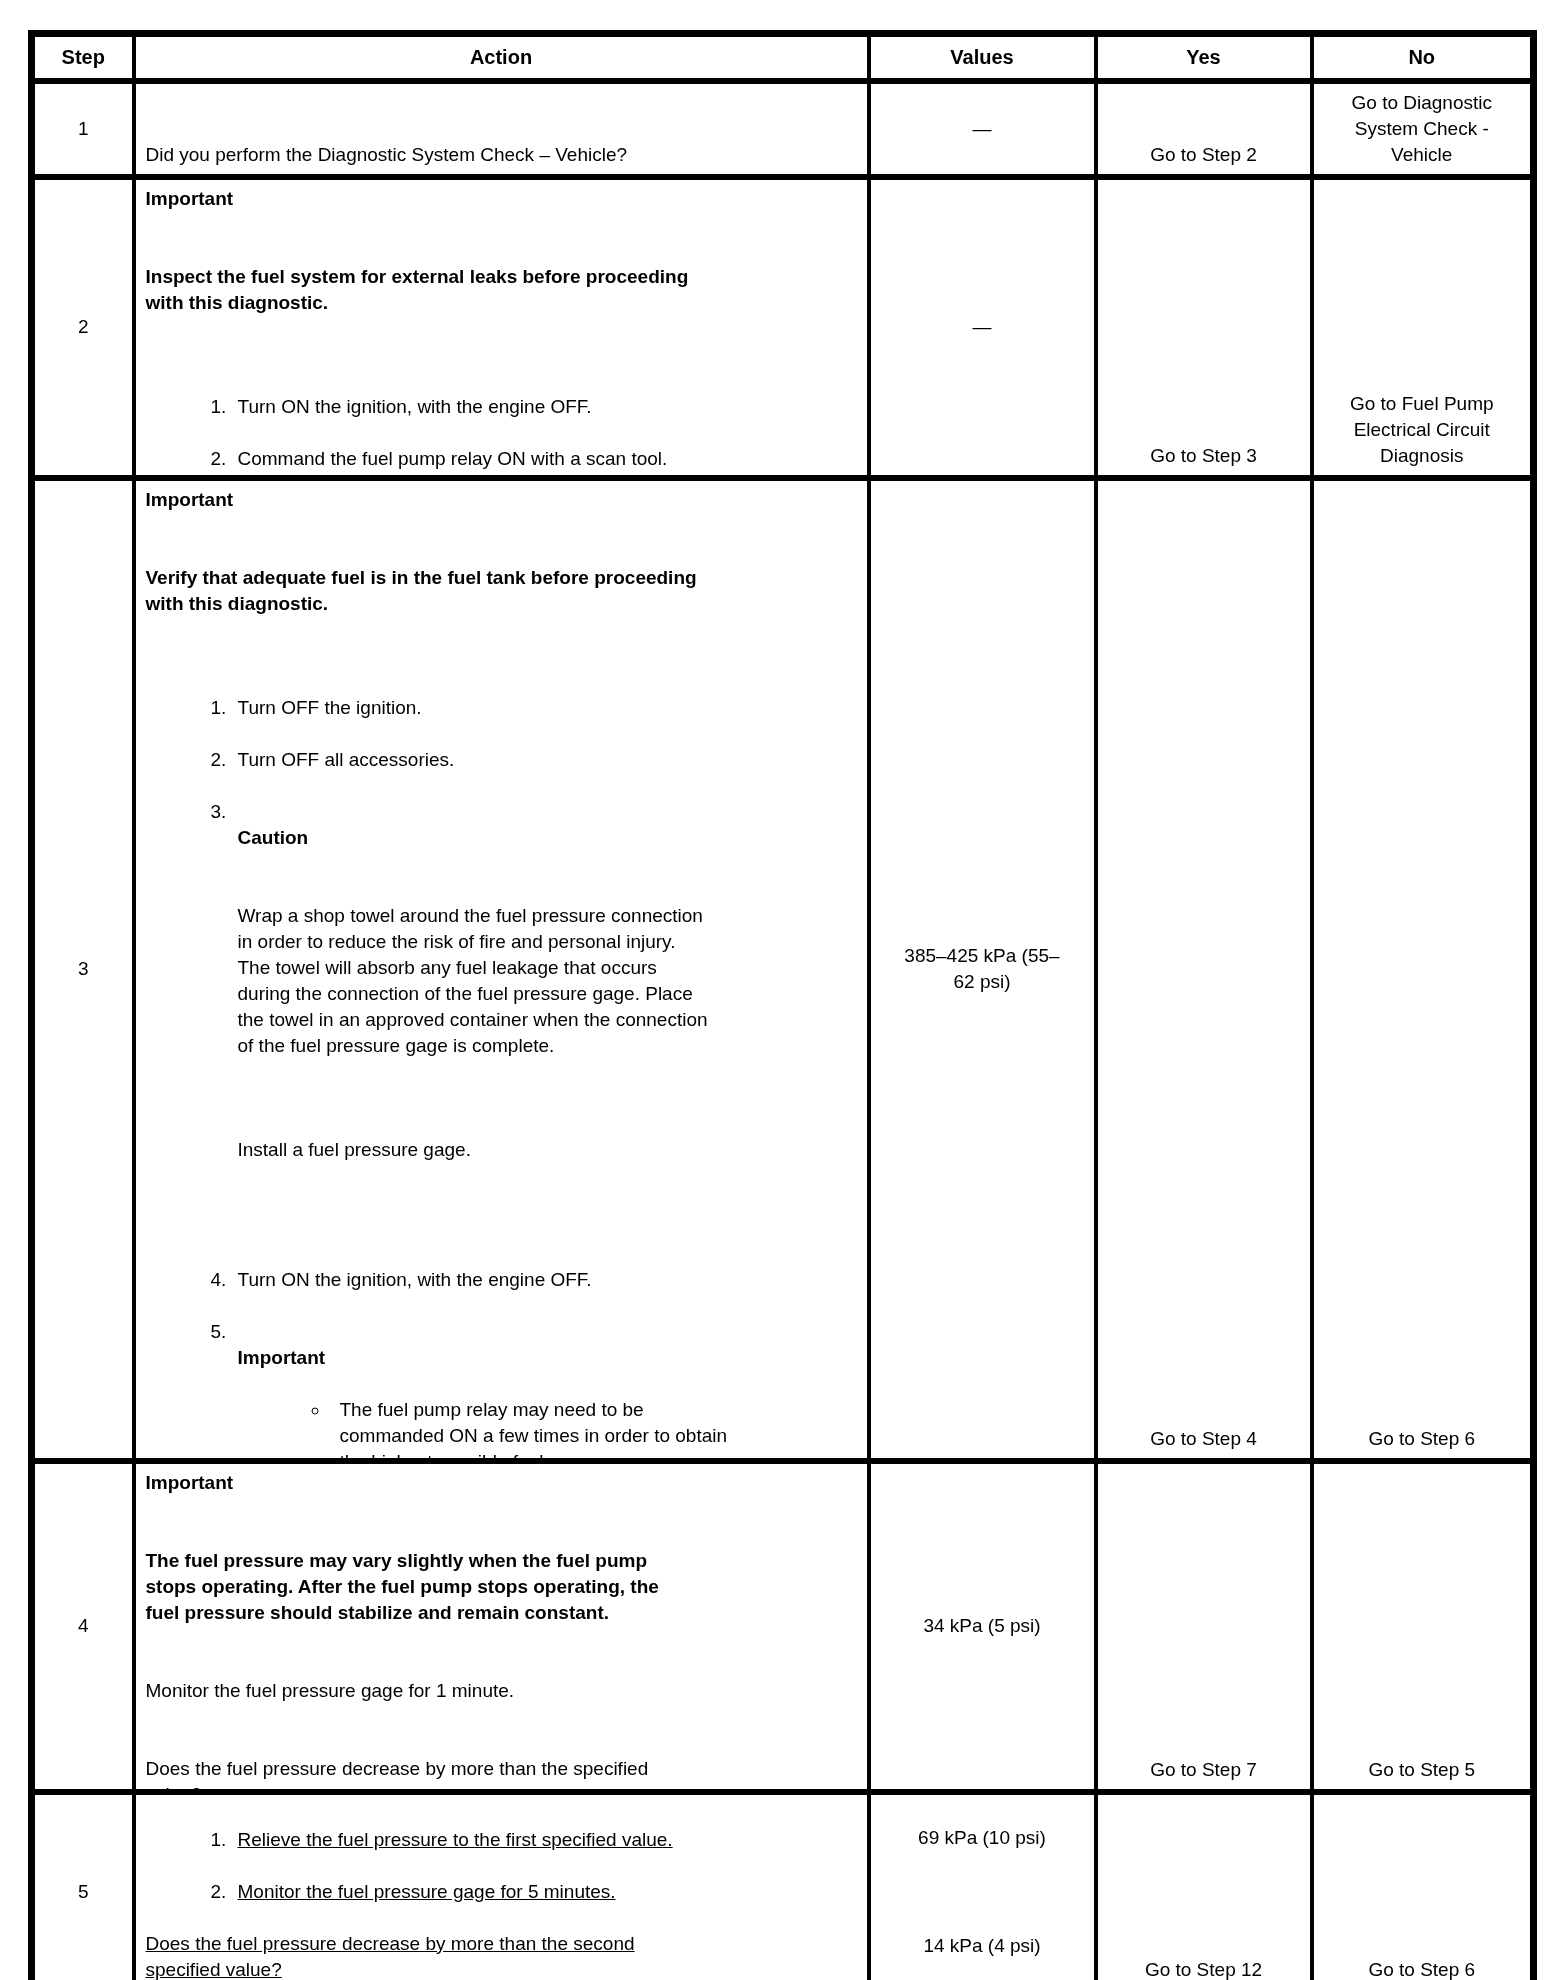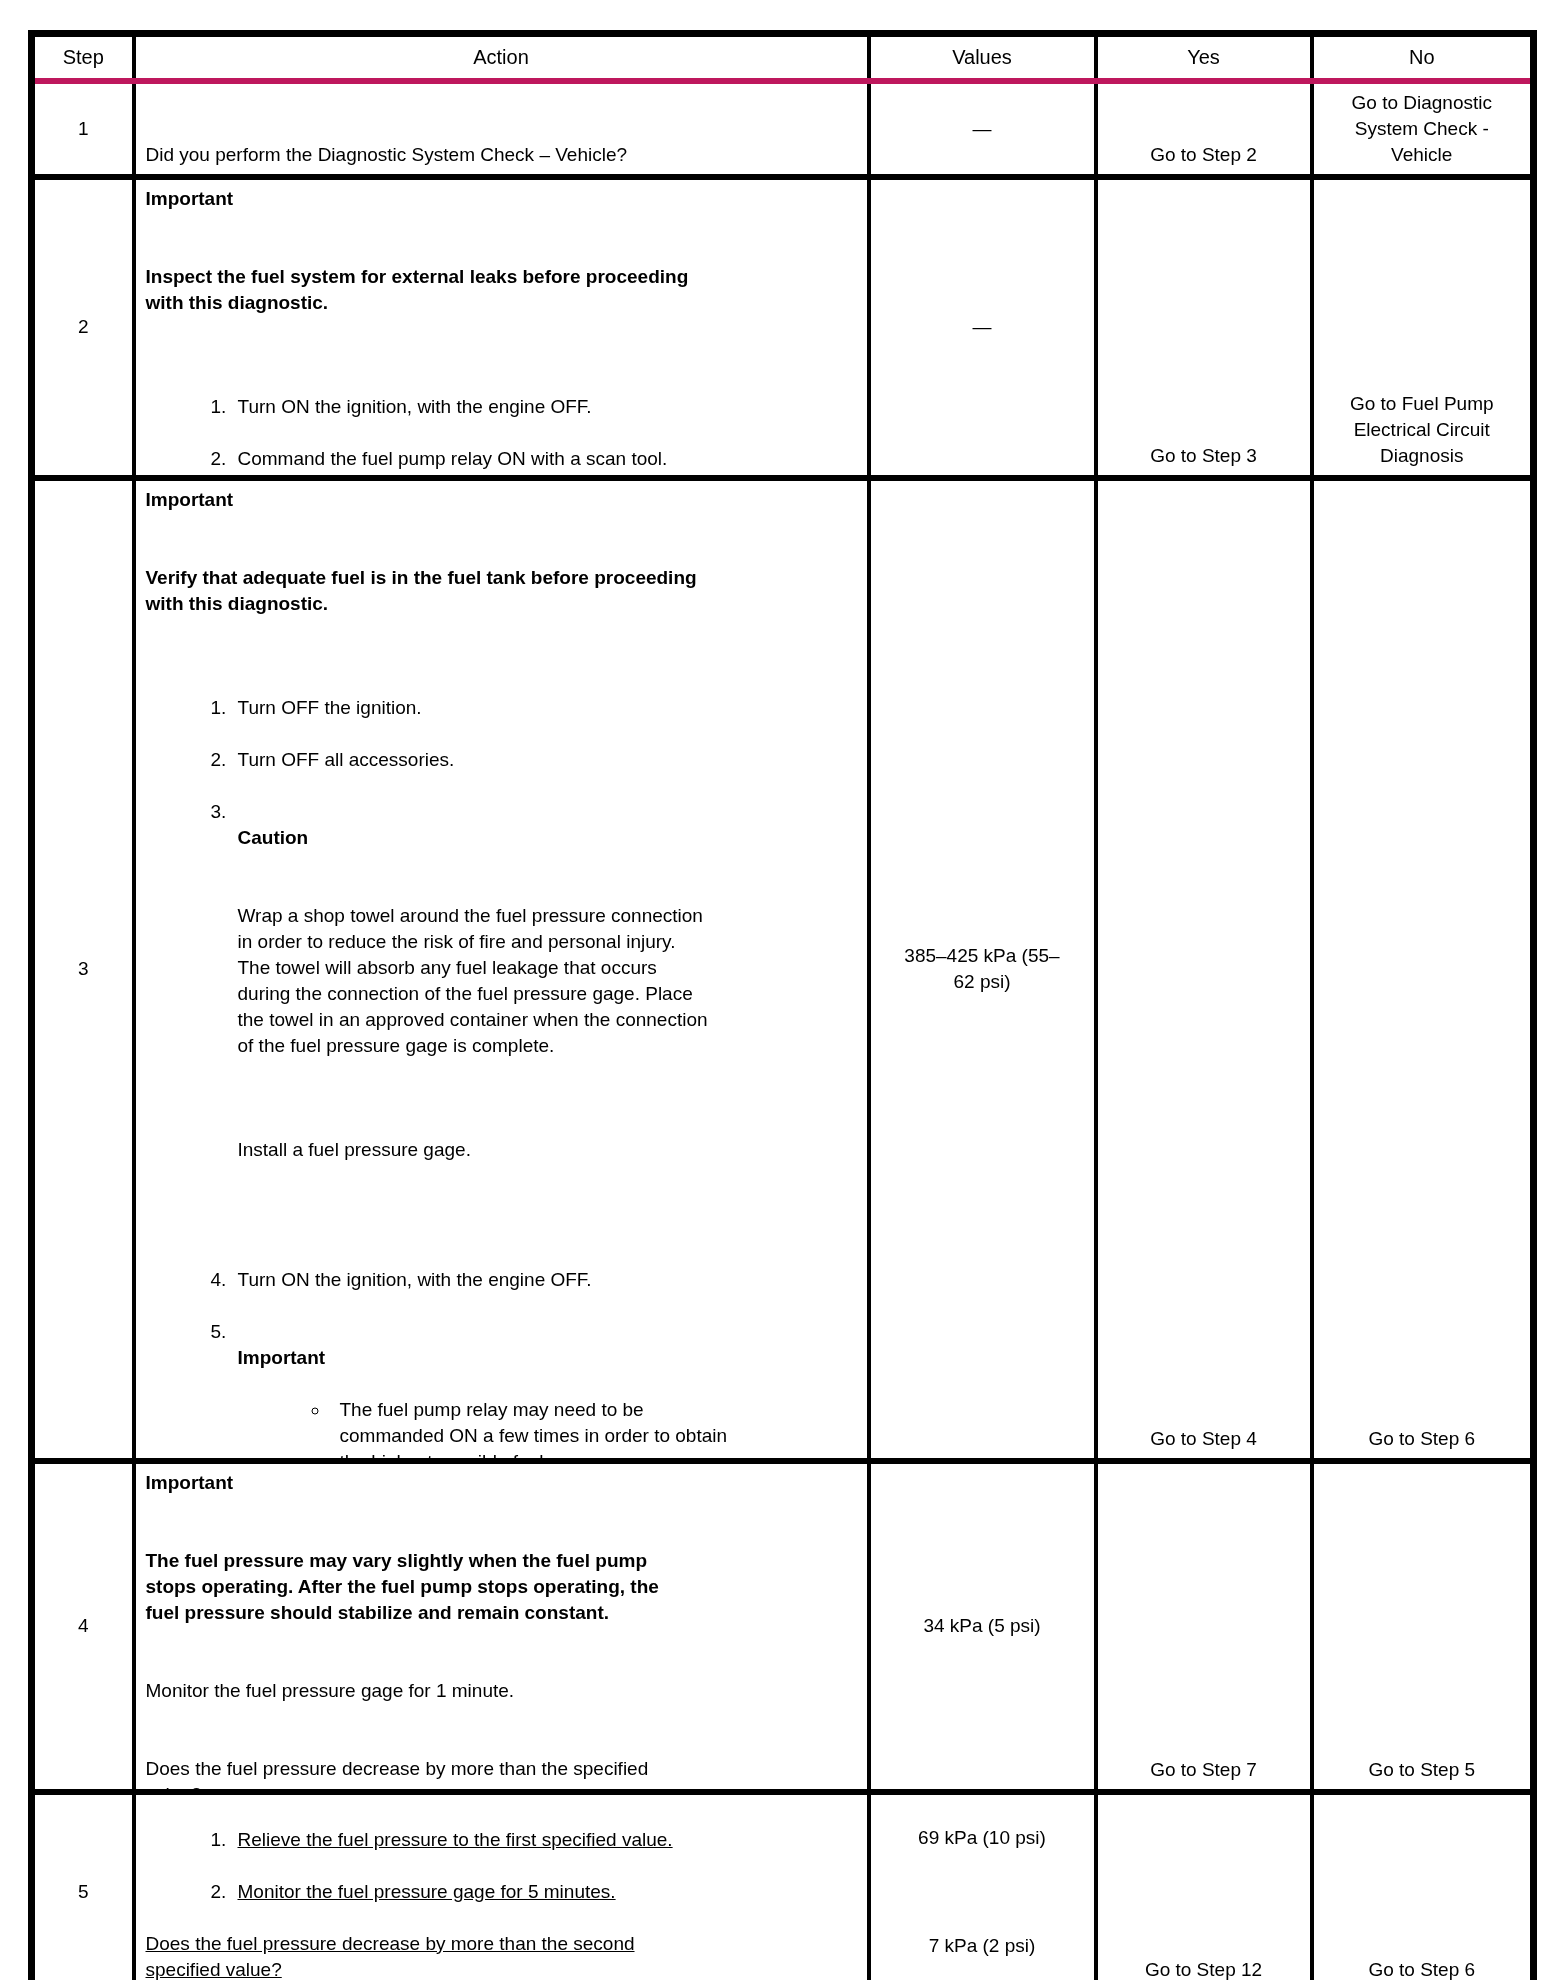--- a/index.html
+++ b/index.html
@@ -30,25 +30,25 @@
     border-left: 4px solid #000;
     border-right: 4px solid #000;
     border-top: 6px solid #000;
     border-bottom: 6px solid #000;
     font-size: 19px;
     line-height: 26px;
     overflow: hidden;
   }
   thead th {
     font-size: 20px;
-    font-weight: normal;
+    font-weight: bold;
     text-align: center;
     vertical-align: middle;
     padding: 4px 6px;
-    border-bottom: 6px solid #be185d;
+    border-bottom: 4px solid #be185d;
   }
   tr.h-hdr { height: 47px; }
   tr.h-r1  { height: 95px; }
   tr.h-r2  { height: 301px; }
   tr.h-r3  { height: 983px; }
   tr.h-r4  { height: 331px; }
   tr.h-r5  { height: 164px; }
 
   td.step-cell {
     text-align: center;
@@ -240,20 +240,20 @@
           <ol class="steps">
             <li>Relieve the fuel pressure to the first specified value.</li>
             <li>Monitor the fuel pressure gage for 5 minutes.</li>
           </ol>
           <div class="question">Does the fuel pressure decrease by more than the second
 specified value?</div>
         </div>
       </td>
       <td class="values-cell">
         <div class="v-line1">69 kPa (10 psi)</div>
-        <div>7 kPa (2 psi)</div>
+        <div>14 kPa (4 psi)</div>
       </td>
       <td class="go-cell">Go to Step 12</td>
       <td class="go-cell">Go to Step 6</td>
     </tr>
 
   </tbody>
 </table>
 
 </body></html>

